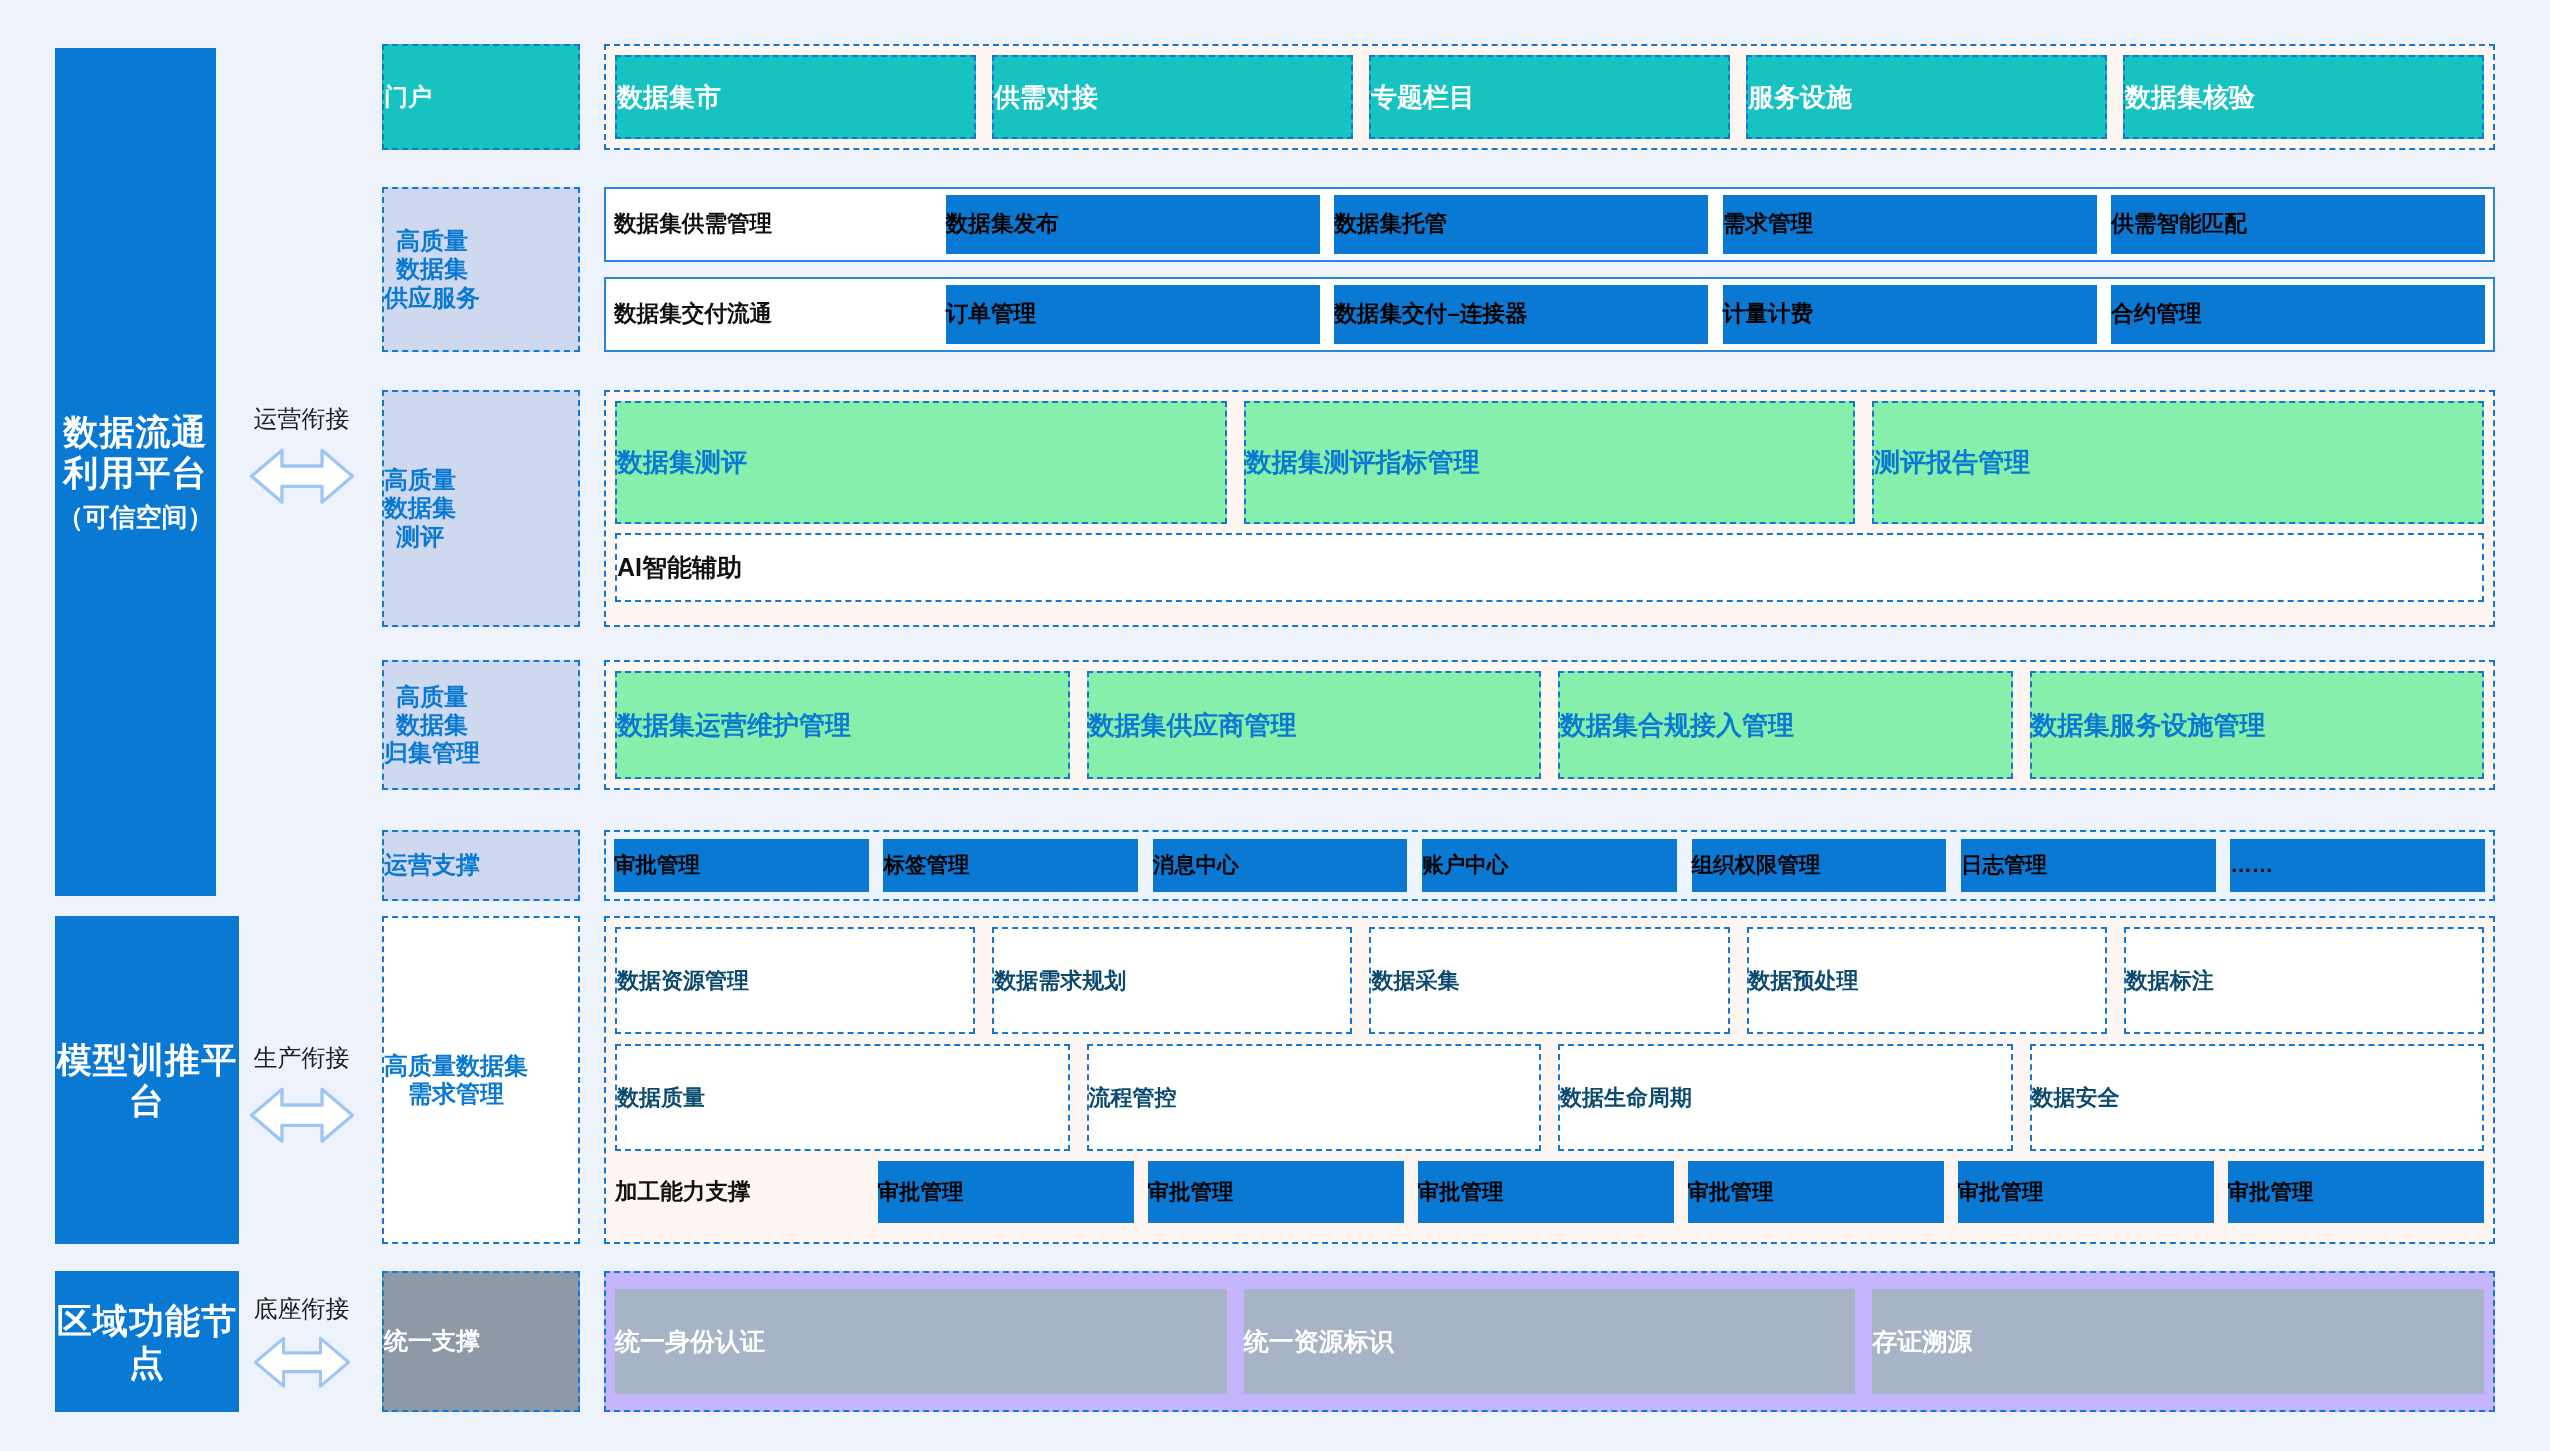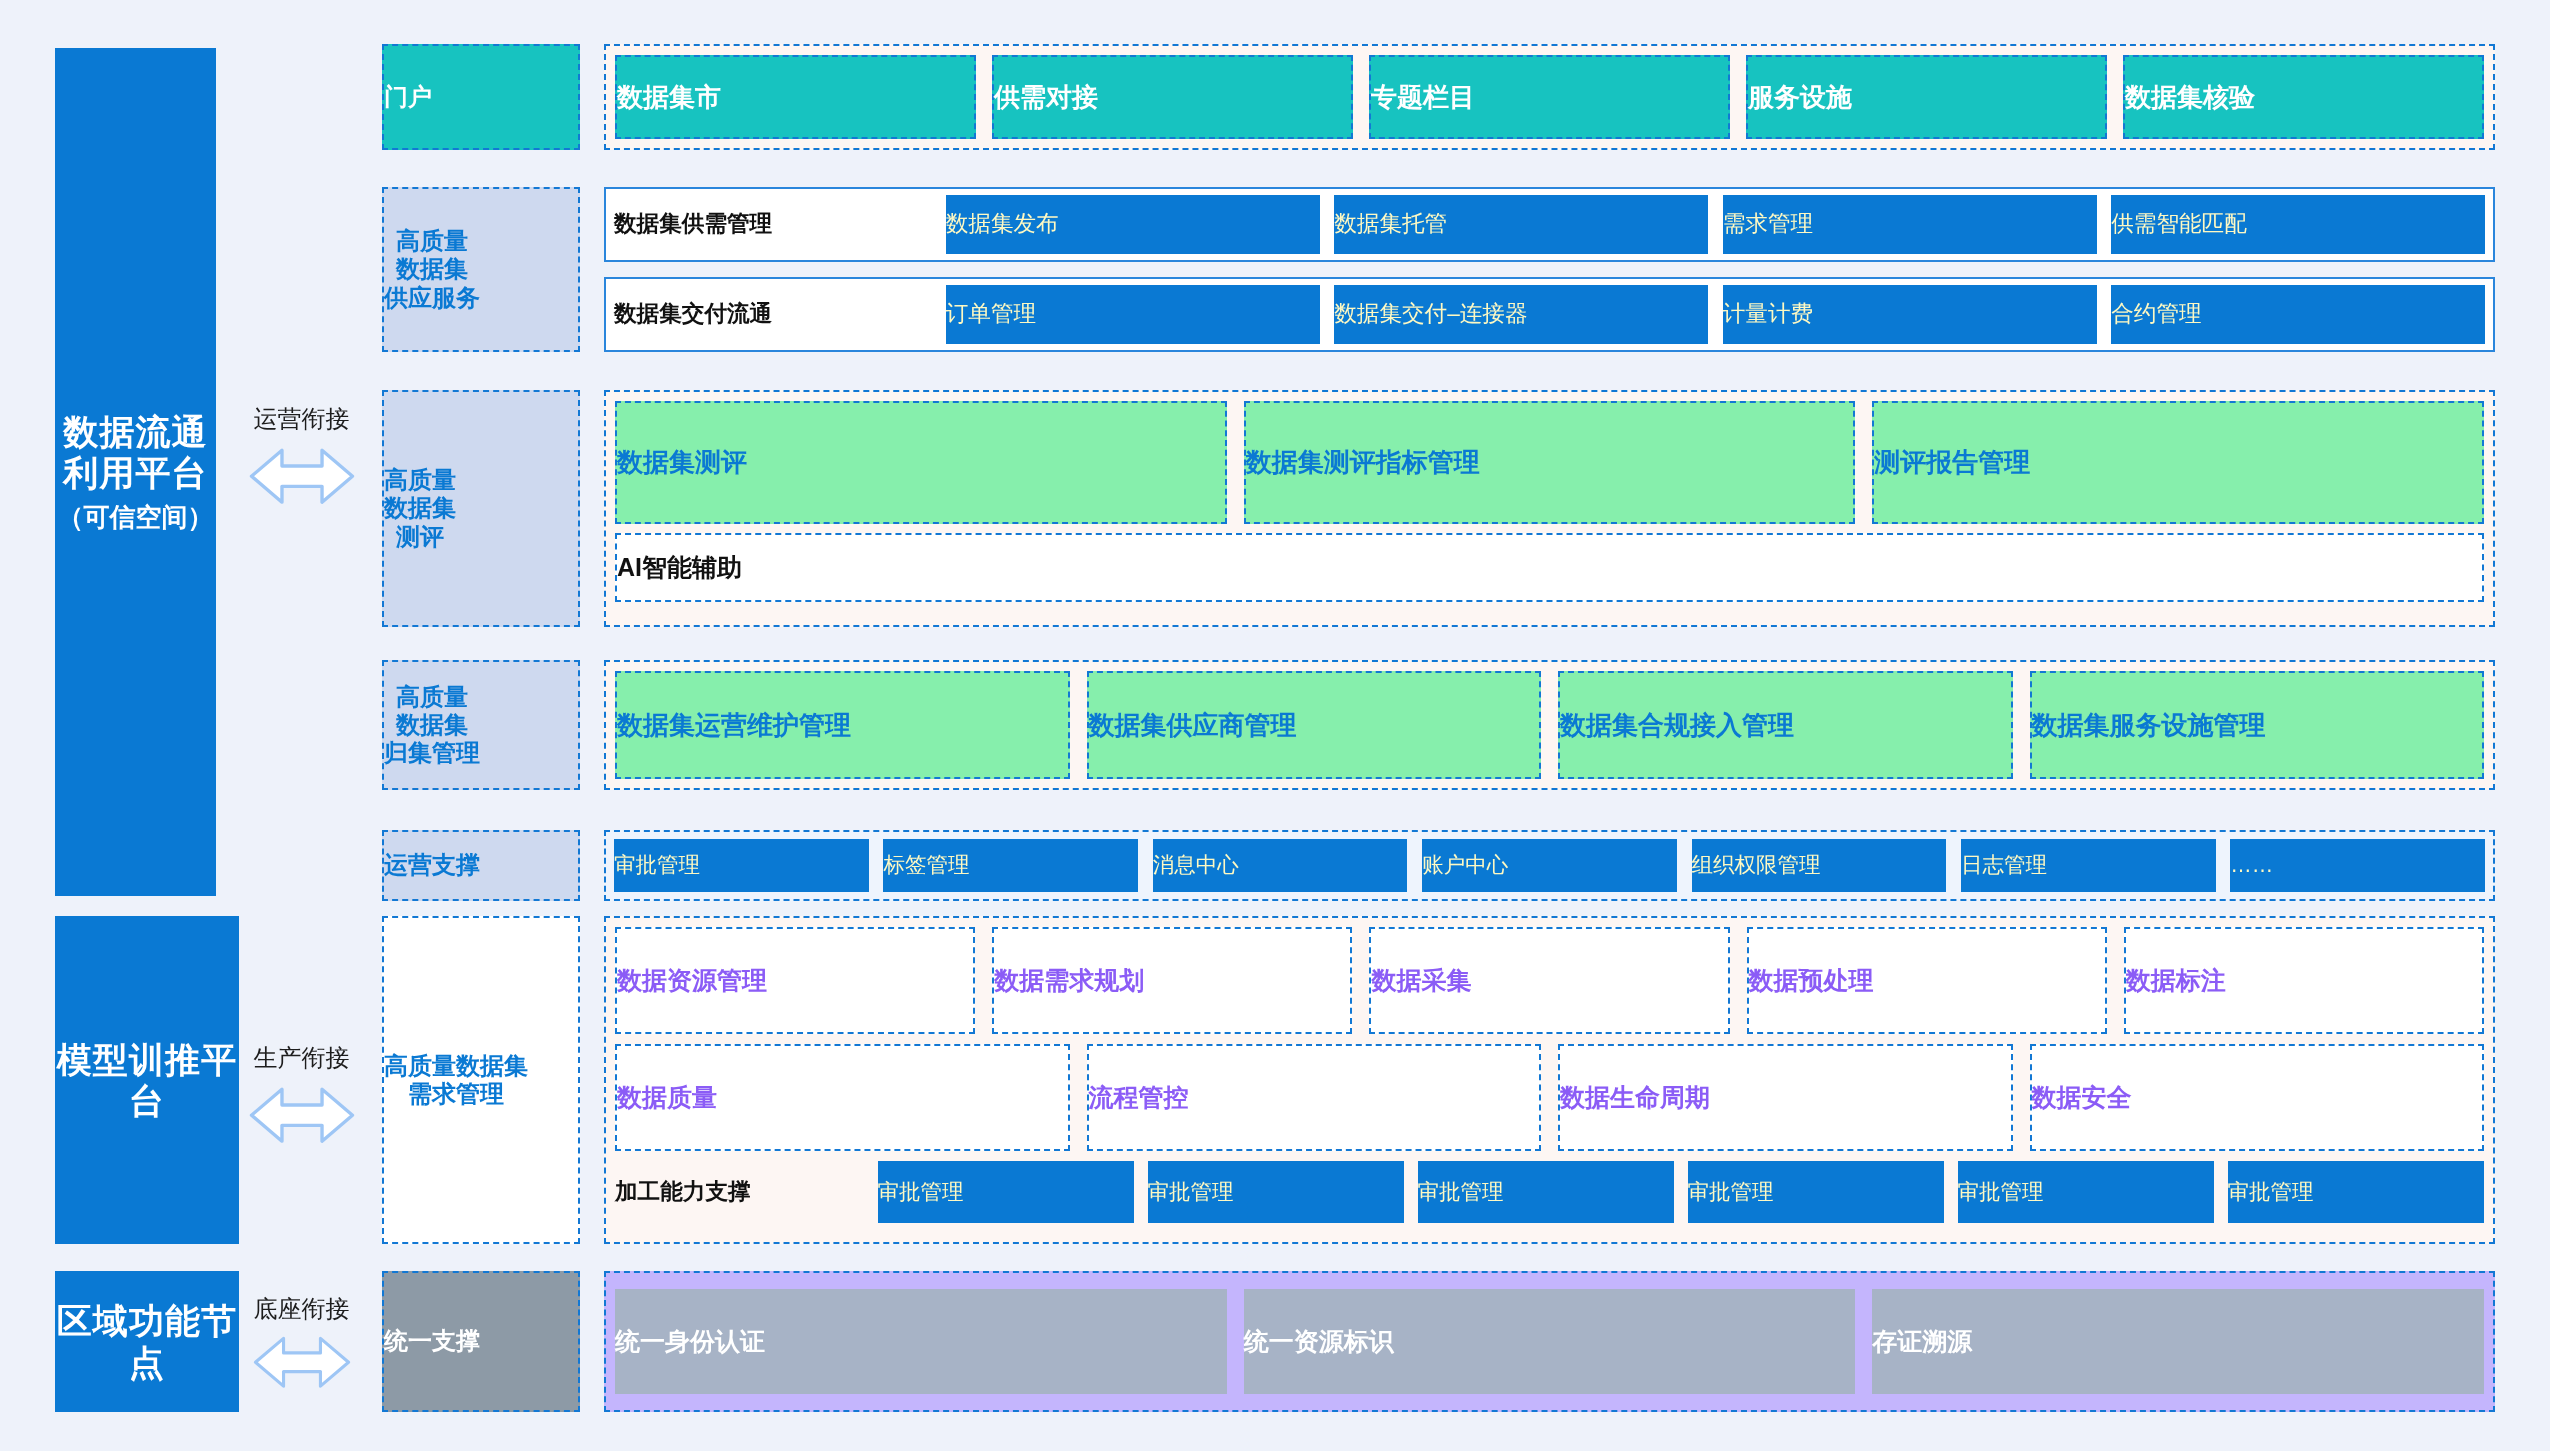--- a/index.html
+++ b/index.html
@@ -33,23 +33,23 @@
   .cat{
     color:#0a79d3;font-weight:bold;font-size:24px;
     background:#ced9ef;
   }
   .cat.portal{background:#17c3c0;color:#fff;border:2.8px dashed #1278d4;box-sizing:border-box;}
   .cat.gray{background:#8d9aa6;color:#fff;border:2.8px dashed #1278d4;box-sizing:border-box;}
   .cat.white{background:#ffffff;}
 
   
   .tile-teal{background:#17c3c0;color:#fff;font-weight:bold;font-size:26px;border:2.8px dashed #1278d4;box-sizing:border-box;}
-  .tile-blue{background:#0a79d3;color:#fef9c3;font-weight:normal;font-size:22.6px;box-sizing:border-box;}
+  .tile-blue{background:#0a79d3;color:#000000;font-weight:bold;font-size:22.6px;box-sizing:border-box;}
   .tile-lblue{background:#86efac;color:#0a79d3;font-weight:bold;font-size:26px;border:2.8px dashed #1278d4;box-sizing:border-box;}
-  .tile-white{background:#fff;color:#8b5cf6;font-weight:bold;font-size:25px;border:2.8px dashed #1278d4;box-sizing:border-box;}
+  .tile-white{background:#fff;color:#0c4a6e;font-weight:bold;font-size:22px;border:2.8px dashed #1278d4;box-sizing:border-box;}
   .tile-gray{background:#a7b3c6;color:#fff;font-weight:bold;font-size:25px;box-sizing:border-box;}
 
   .label-dark{color:#111;font-weight:bold;font-size:22.6px;}
 
   
   .wrap-dash{border:2.8px dashed #1278d4;box-sizing:border-box;background:#fdf6f3;}
   .wrap-solid{border:2.8px solid #2a86dc;box-sizing:border-box;background:#ffffff;}
 </style>
 </head>
 <body>

